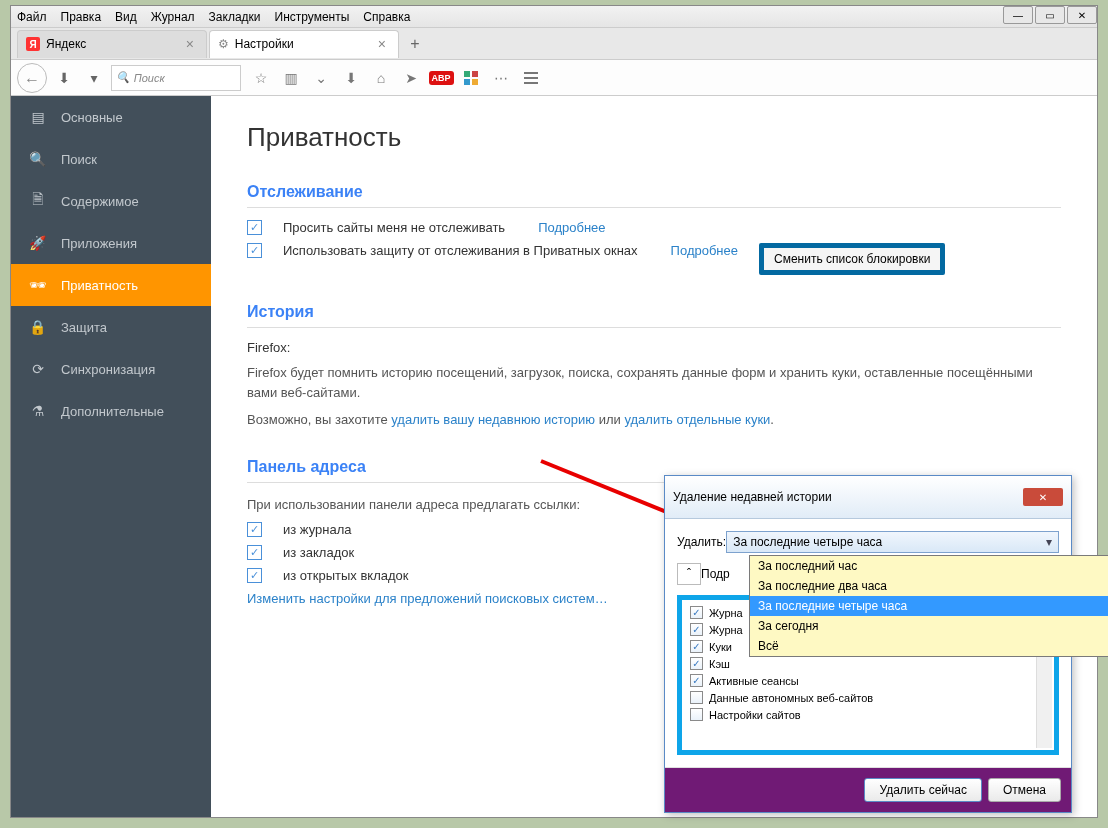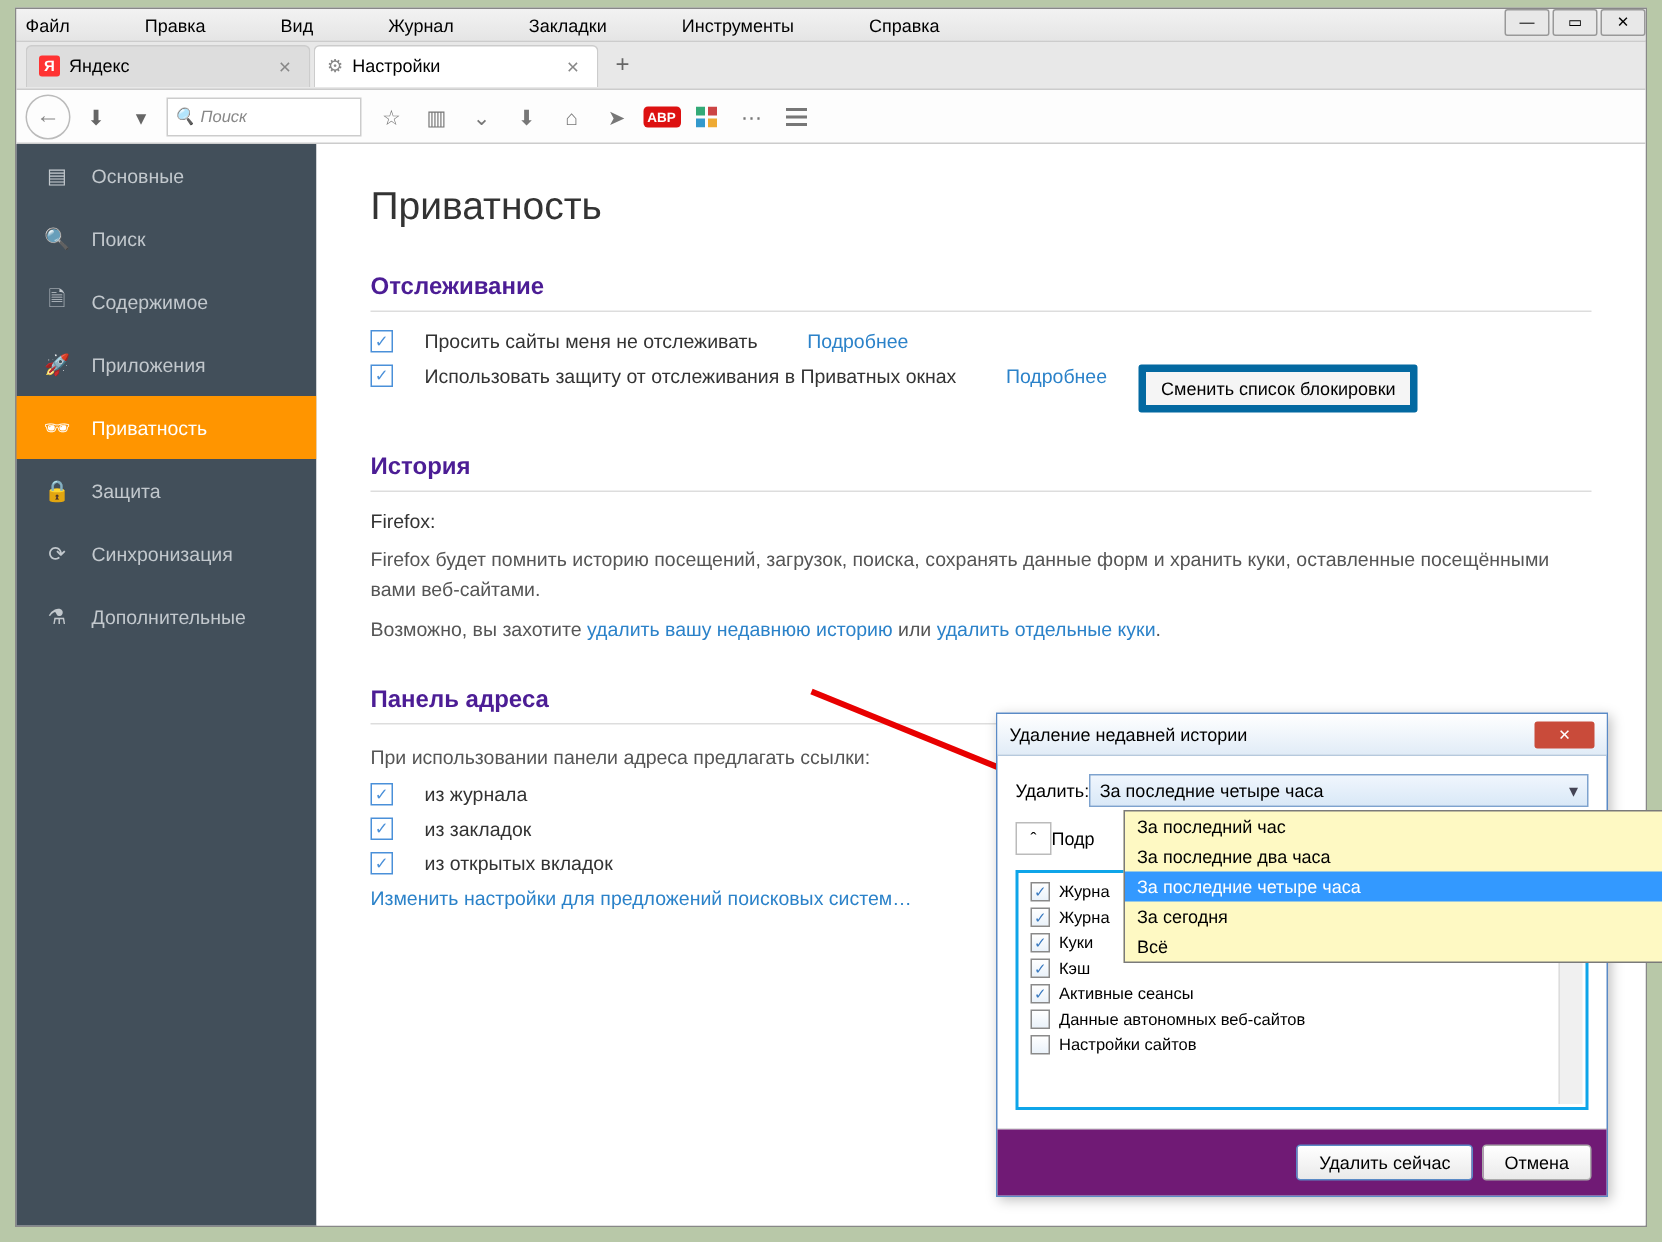--- a/index.html
+++ b/index.html
@@ -1,18 +1,18 @@
 <!DOCTYPE html>
 <html><head>
 <meta charset="utf-8">
 <style>
 * { margin:0; padding:0; box-sizing:border-box; font-family:"Segoe UI",Tahoma,sans-serif; }
 body { background:#b8c8a8; width:1108px; height:828px; position:relative; overflow:hidden; }
 .window { position:absolute; left:10px; top:5px; width:1088px; height:813px; background:#fafafa; border:1px solid #888; }
-.menubar { height:22px; background:linear-gradient(#f2f2f2,#e5e5e5); border-bottom:1px solid #ccc; display:flex; align-items:center; padding:0 6px; font-size:12px;gap:36px; }
+.menubar { height:22px; background:linear-gradient(#f2f2f2,#e5e5e5); border-bottom:1px solid #ccc; display:flex; align-items:center; padding:0 6px; font-size:12px; }
 .menubar span { margin-right:14px; cursor:default; }
 .winbtns { position:absolute; right:0; top:0; display:flex; }
 .winbtn { width:30px; height:18px; border:1px solid #999; background:#e8e8e8; margin-left:2px; font-size:10px; display:flex; align-items:center; justify-content:center; border-radius:2px; }
 .tabstrip { height:32px; background:#e8e8e8; border-bottom:1px solid #ccc; display:flex; align-items:center; padding-left:6px; }
 .tab { height:28px; background:#fff; border:1px solid #ccc; border-bottom:none; border-radius:4px 4px 0 0; display:flex; align-items:center; padding:0 8px; margin-right:2px; min-width:190px; font-size:12px; position:relative; }
 .tab.inactive { background:#ddd; }
 .tab-close { margin-left:auto; font-size:14px; color:#888; padding:0 4px; }
 .newtab { width:28px; text-align:center; color:#666; font-size:16px; }
 .navbar { height:36px; background:#fdfdfd; border-bottom:1px solid #ccc; display:flex; align-items:center; padding:0 6px; gap:4px; }
 .navbtn { width:26px; height:26px; display:flex; align-items:center; justify-content:center; color:#666; font-size:14px; border-radius:3px; }
@@ -25,44 +25,44 @@
 .ticons { display:flex; gap:6px; margin-left:4px; }
 .ticon { width:24px; height:24px; display:flex; align-items:center; justify-content:center; color:#777; font-size:14px; }
 .abp { background:#d11; color:#fff; border-radius:3px; font-size:9px; font-weight:bold; padding:2px 3px; }
 .content { display:flex; height:calc(100% - 90px); }
 .sidebar { width:200px; background:#424f5a; color:#c2c8cd; }
 .side-item { display:flex; align-items:center; gap:14px; padding:12px 18px; font-size:13px; cursor:pointer; }
 .side-item.active { background:#ff9500; color:#fff; }
 .sicon { width:18px; height:18px; display:flex; align-items:center; justify-content:center; font-size:14px; }
 .main { flex:1; background:#fff; padding:26px 36px; position:relative; overflow:hidden; }
 h1 { font-size:26px; font-weight:400; color:#333; margin-bottom:30px; }
-.section-title { font-size:16px; font-weight:600; color:#4c1d95; border-bottom:1px solid #ddd; padding-bottom:6px; margin-bottom:12px; margin-top:28px; }
+.section-title { font-size:16px; font-weight:600; color:#3b82f6; border-bottom:1px solid #ddd; padding-bottom:6px; margin-bottom:12px; margin-top:28px; }
 .section-title:first-of-type { margin-top:0; }
 .row { display:flex; align-items:flex-start; gap:21px; font-size:13px; color:#333; margin-bottom:8px; flex-wrap:wrap; }
 .chk { width:15px; height:15px; border:1px solid #4a90d9; display:flex; align-items:center; justify-content:center; color:#4a90d9; font-size:11px; }
 .chk.checked::before { content:'✓'; }
 .link { color:#2b82c9; cursor:pointer; }
 .btn-inline { border:5px solid #0369a1; background:#f5f5f5; padding:4px 10px; font-size:12px; border-radius:2px; }
 .select { border:1px solid #bbb; padding:3px 24px 3px 8px; font-size:12px; min-width:400px; position:relative; }
 .select::after { content:'▾'; position:absolute; right:8px; color:#666; }
 .desc { font-size:13px; color:#555; line-height:1.5; margin:8px 0; }
 .arrow { position:absolute; left:330px; top:365px; pointer-events:none; }
 .arrow svg { overflow:visible; }
 .dialog { position:absolute; left:664px; top:475px; width:408px; background:#fff; border:1px solid #5a8ac6; box-shadow:2px 2px 8px rgba(0,0,0,.25); font-size:12px; }
-.dlg-titlebar { height:28px; background:linear-gradient(#fff,#e1ecf7); border-bottom:1px solid #b6c9dd; display:flex; align-items:center; padding:0 8px; }
+.dlg-titlebar { height:43px; background:linear-gradient(#fff,#e1ecf7); border-bottom:1px solid #b6c9dd; display:flex; align-items:center; padding:0 8px; }
 .dlg-close { margin-left:auto; width:40px; height:18px; background:#c94b3a; color:#fff; display:flex; align-items:center; justify-content:center; border-radius:2px; font-size:10px; }
 .dlg-body { padding:12px; }
 .dlg-row { display:flex; align-items:center; gap:0; margin-bottom:10px; }
 .dlg-select { flex:1; border:1px solid #7da2ce; background:linear-gradient(#f0f6fd,#d9e8f7); padding:3px 18px 3px 6px; position:relative; }
 .dlg-select::after { content:'▾'; position:absolute; right:6px; color:#445; }
 .dropdown { position:absolute; left:84px; top:36px; width:370px; background:#fef9c3; border:1px solid #7a7a7a; z-index:10; }
 .dd-item { padding:3px 8px; }
 .dd-item.sel { background:#3399ff; color:#fff; }
 .detail-btn { border:1px solid #bbb; width:24px; height:22px; display:flex; align-items:center; justify-content:center; }
-.chklist { border:2px solid #0ea5e9; margin-top:6px; padding:4px; height:160px; position:relative; overflow:hidden; }
+.chklist { border:5px solid #0ea5e9; margin-top:6px; padding:4px; height:160px; position:relative; overflow:hidden; }
 .cl-item { display:flex; align-items:center; gap:6px; padding:2px 4px; font-size:11px; }
 .winchk { width:13px; height:13px; border:1px solid #8a8a8a; display:flex; align-items:center; justify-content:center; color:#3a7ac0; font-size:10px; background:linear-gradient(#fff,#eaf2fa); }
 .winchk.c::before { content:'✓'; }
 .dlg-btns { display:flex; justify-content:flex-end; gap:6px; padding:10px; border-top:1px solid #e0e0e0; background:#701a75; }
 .dlg-btn { border:1px solid #aaa; background:linear-gradient(#fff,#eaeaea); padding:4px 14px; font-size:12px; border-radius:3px; }
 .dlg-btn.primary { border-color:#5a8ac6; }
 .vscroll { position:absolute; right:2px; top:2px; bottom:2px; width:16px; background:#f0f0f0; border-left:1px solid #ddd; }
 .hamburger { display:flex; flex-direction:column; gap:3px; }
 .hamburger span { width:14px; height:2px; background:#777; }
 </style>

